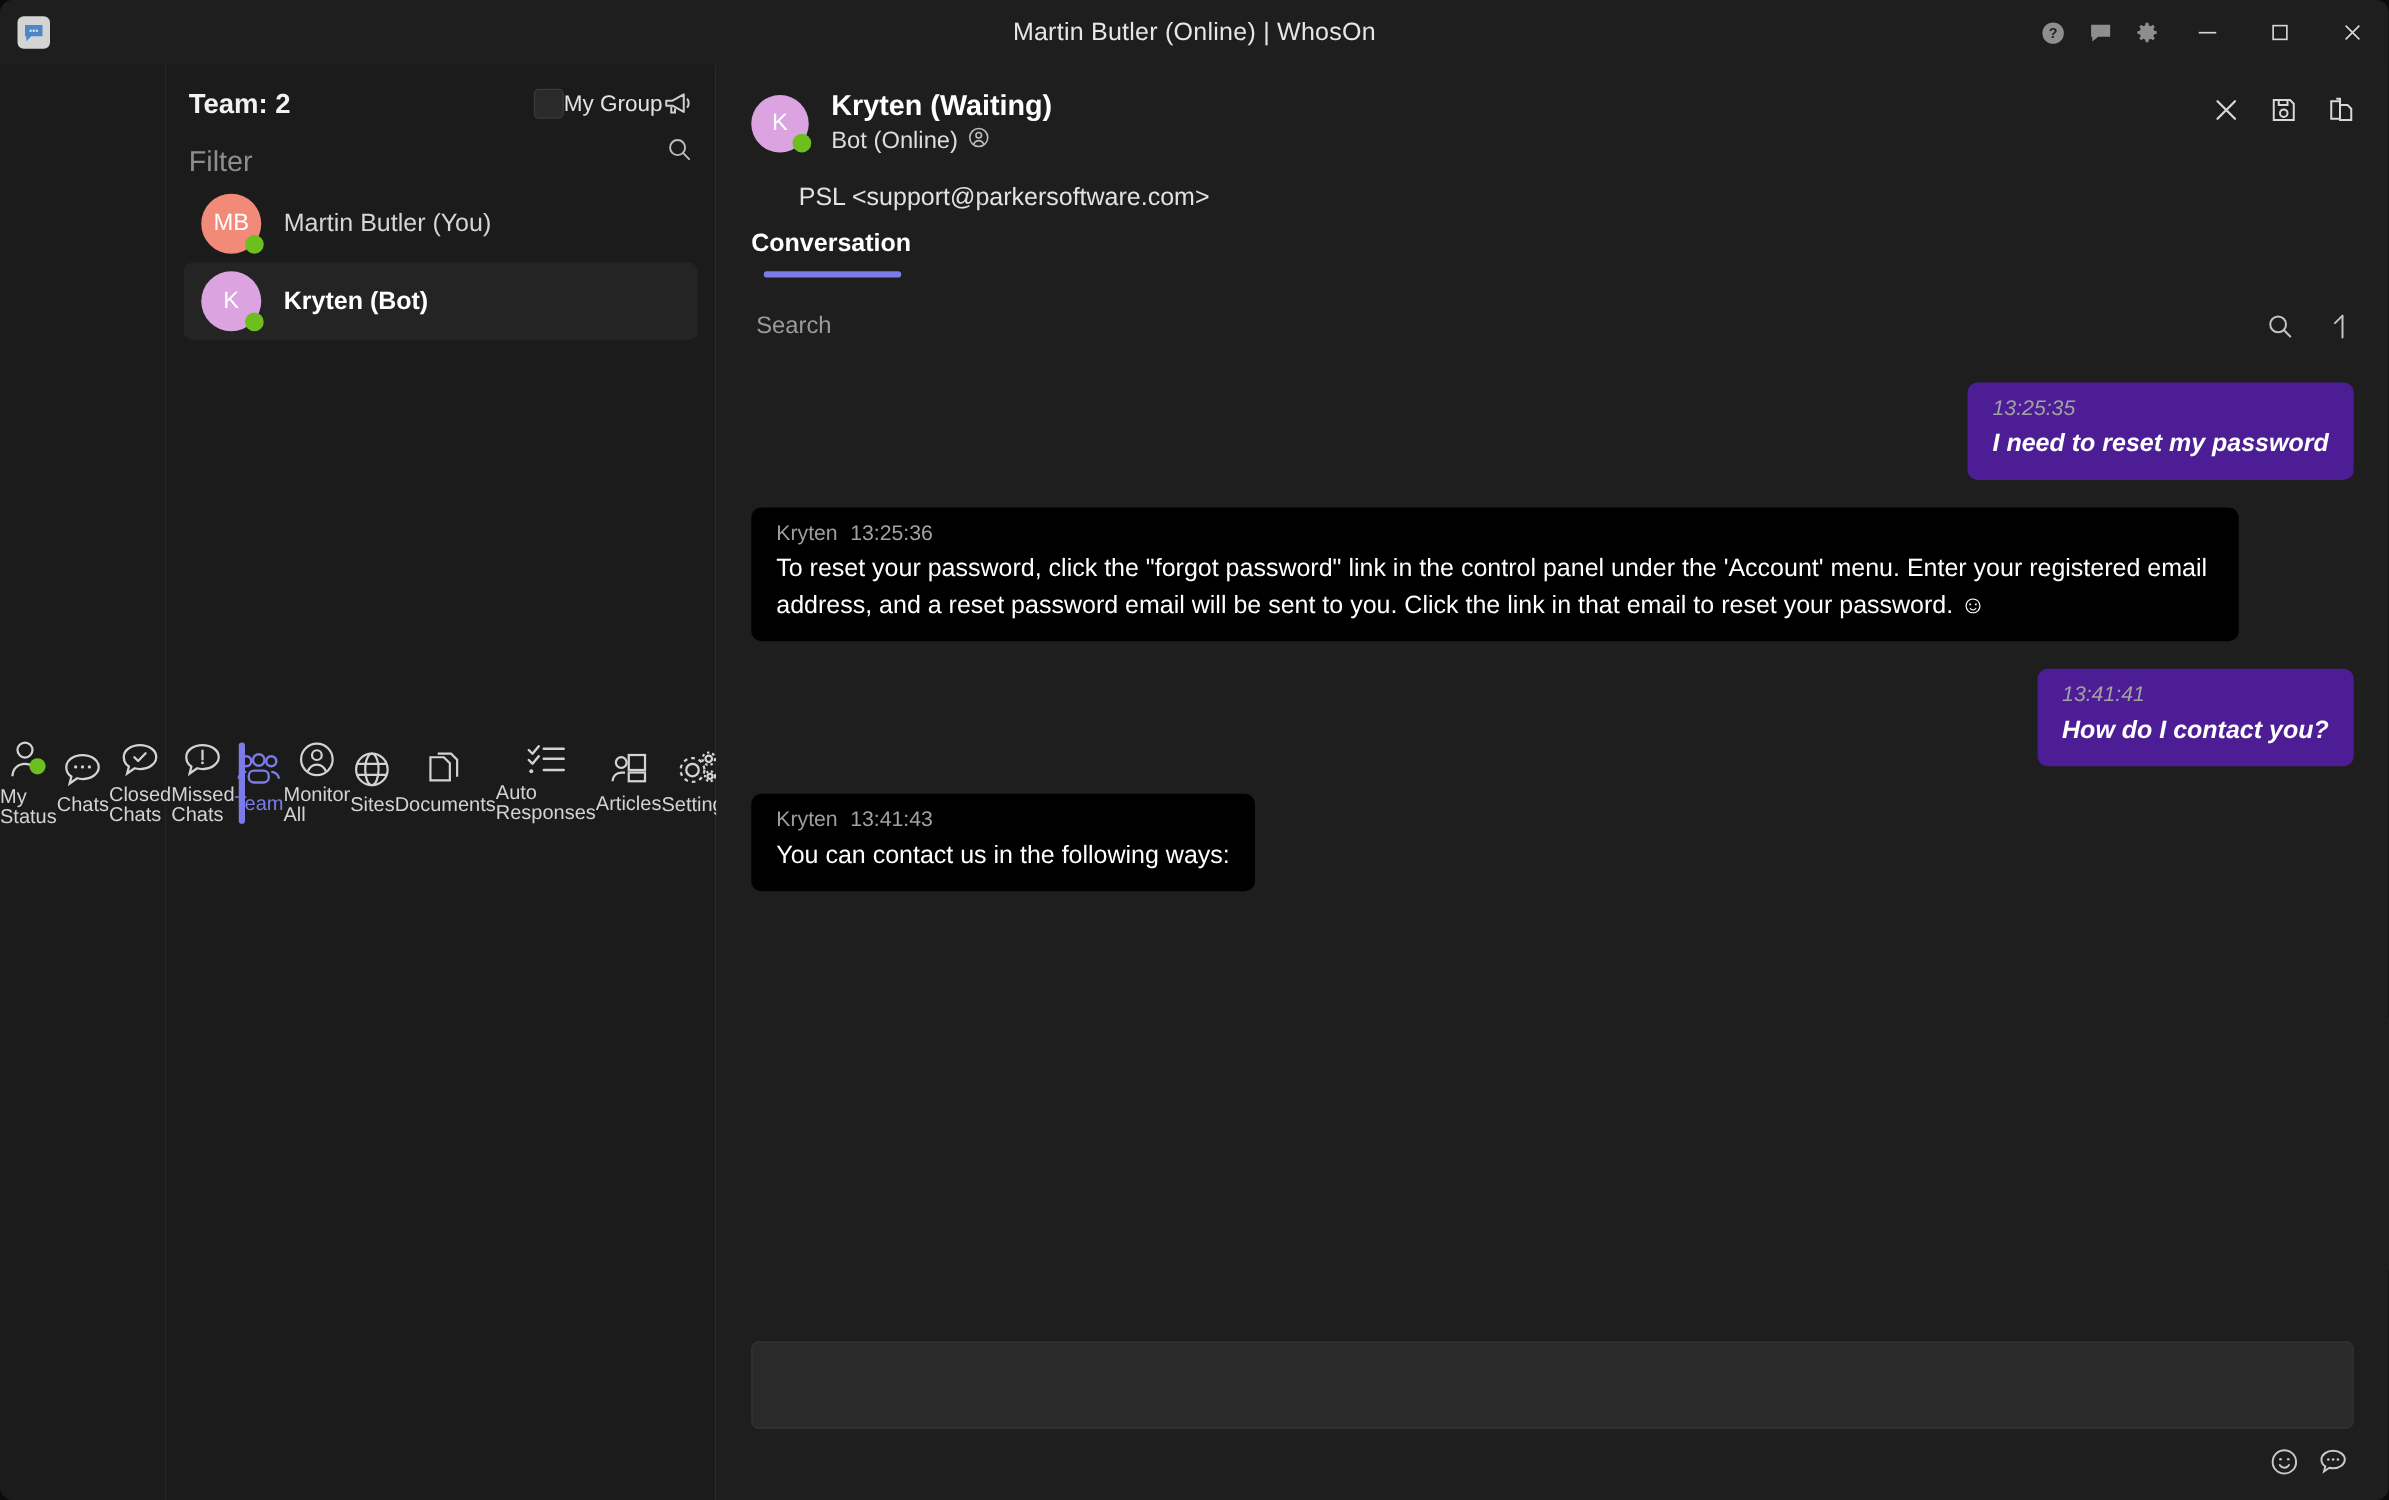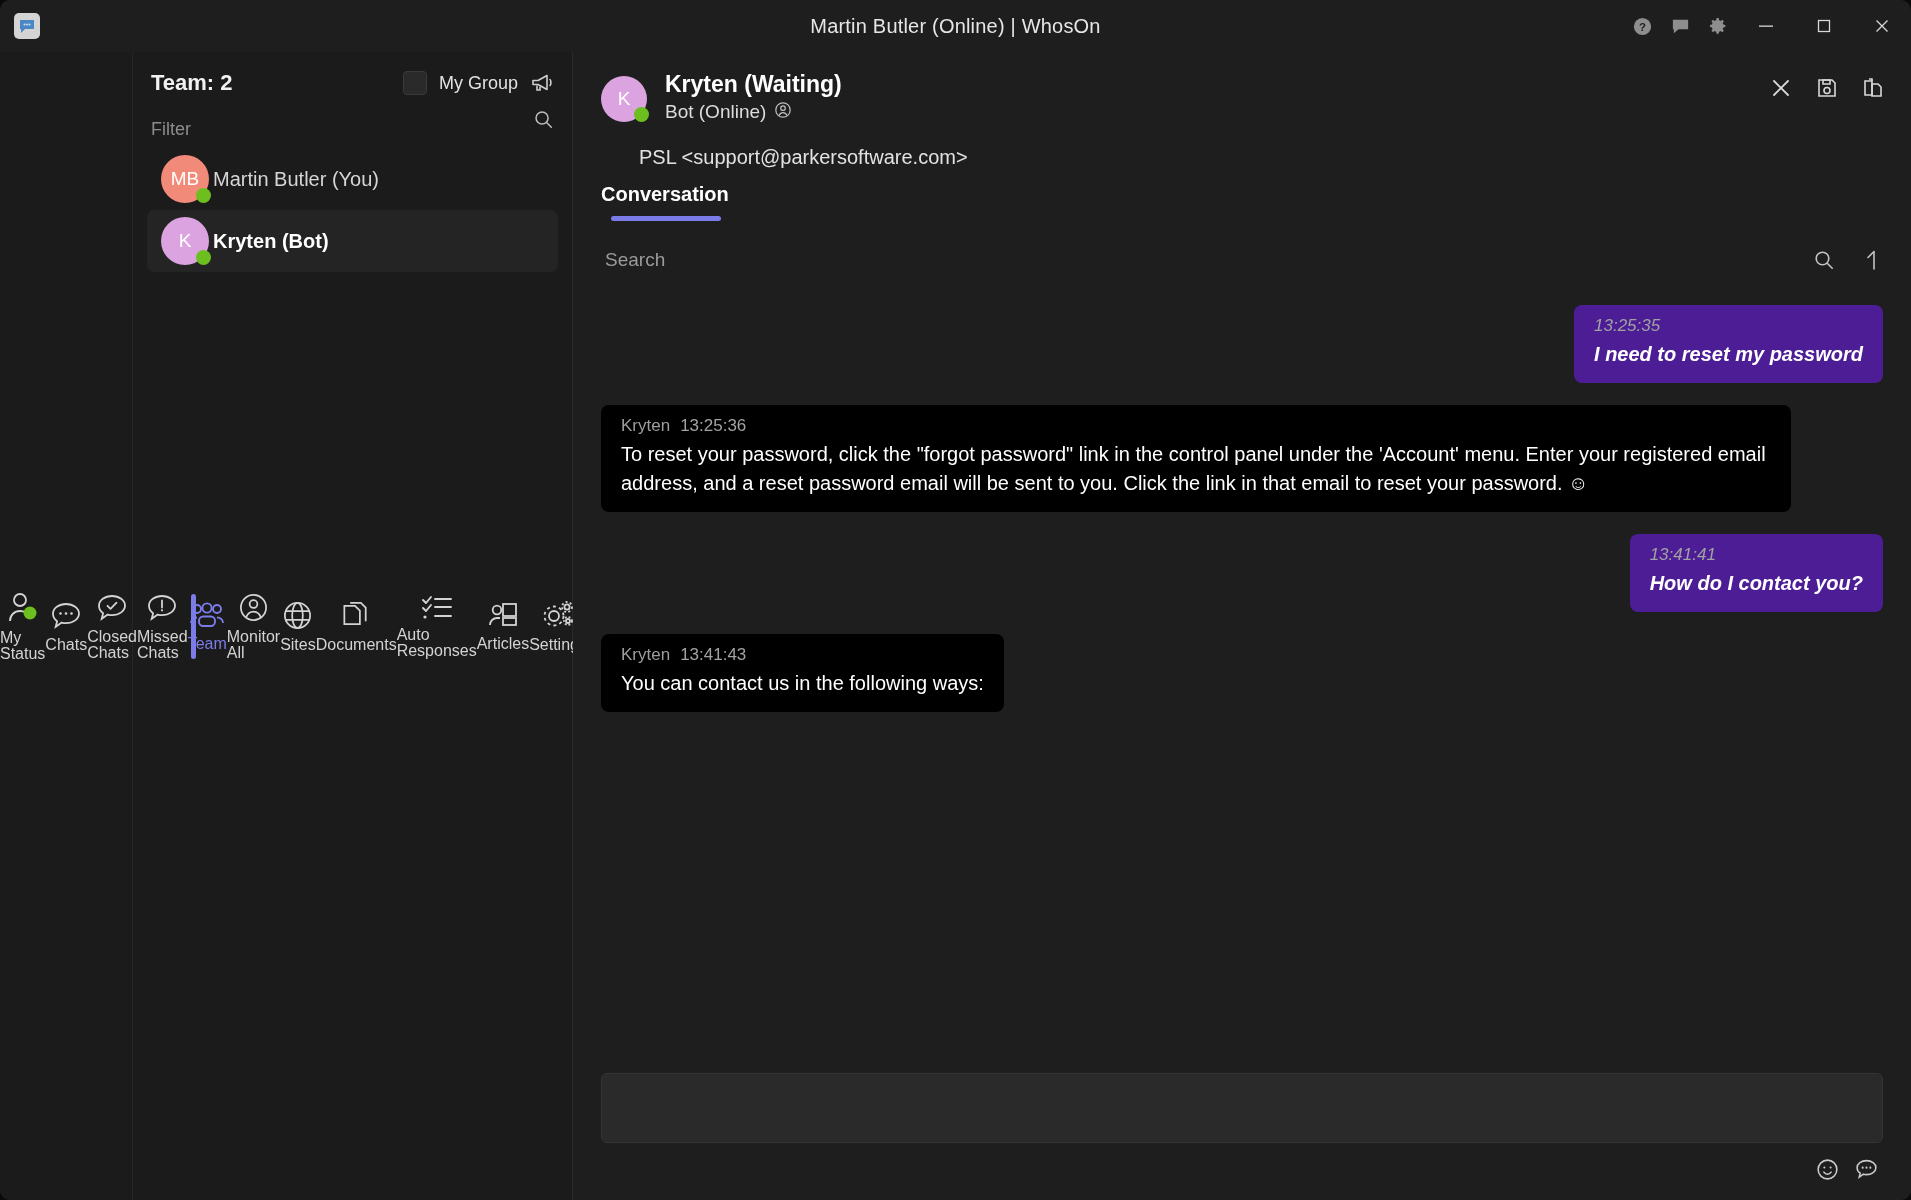--- a/index.html
+++ b/index.html
@@ -122,21 +122,20 @@
   }
   .team-title {
     font-size: 22px;
     font-weight: bold;
     color: #f2f2f2;
   }
   .team-head-right {
     margin-left: auto;
     display: flex;
     align-items: center;
-    gap: 12px;
   }
   .checkbox {
     width: 24px; height: 24px;
     border-radius: 4px;
     background: #2a2a2a;
     border: 1px solid #3a3a3a;
     cursor: pointer;
   }
   .mygroup-label { color: #e2e2e2; font-size: 18px; }
   .icon-btn { color: #cfcfcf; cursor: pointer; display:flex; }
@@ -146,32 +145,32 @@
     display: flex;
     align-items: center;
     padding: 6px 4px 0 4px;
     height: 40px;
   }
   .filter-input {
     background: transparent;
     border: none;
     outline: none;
     color: #fef9c3;
-    font-size: 18px;
+    font-size: 23px;
     font-family: "Liberation Sans", sans-serif;
     flex: 1;
     margin-top: 20px;
   }
   .filter-input::placeholder { color: #8d8d8d; }
 
   .team-list { margin-top: 12px; }
   .team-item {
     display: flex;
     align-items: center;
-    gap: 4px;
+    gap: 18px;
     height: 62px;
     padding: 0 14px;
     border-radius: 7px;
     cursor: pointer;
   }
   .team-item.selected { background: #242424; }
   .avatar {
     width: 48px; height: 48px;
     border-radius: 50%;
     display: flex;

